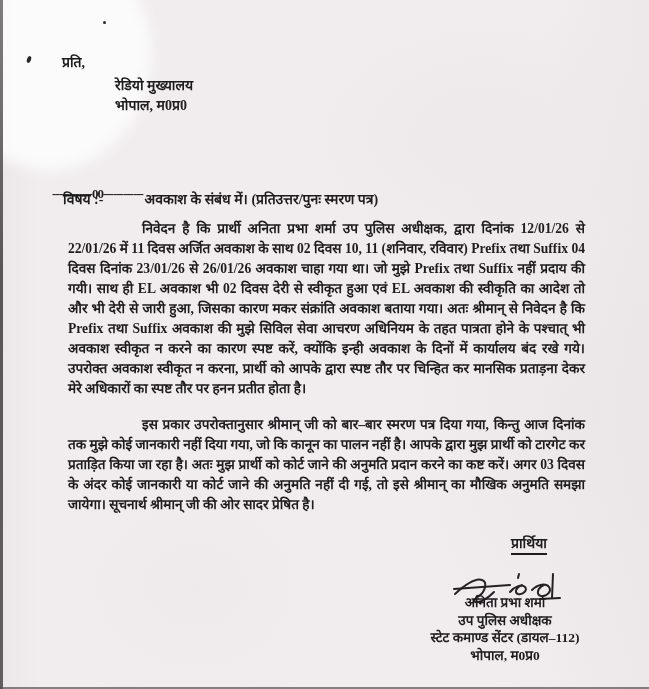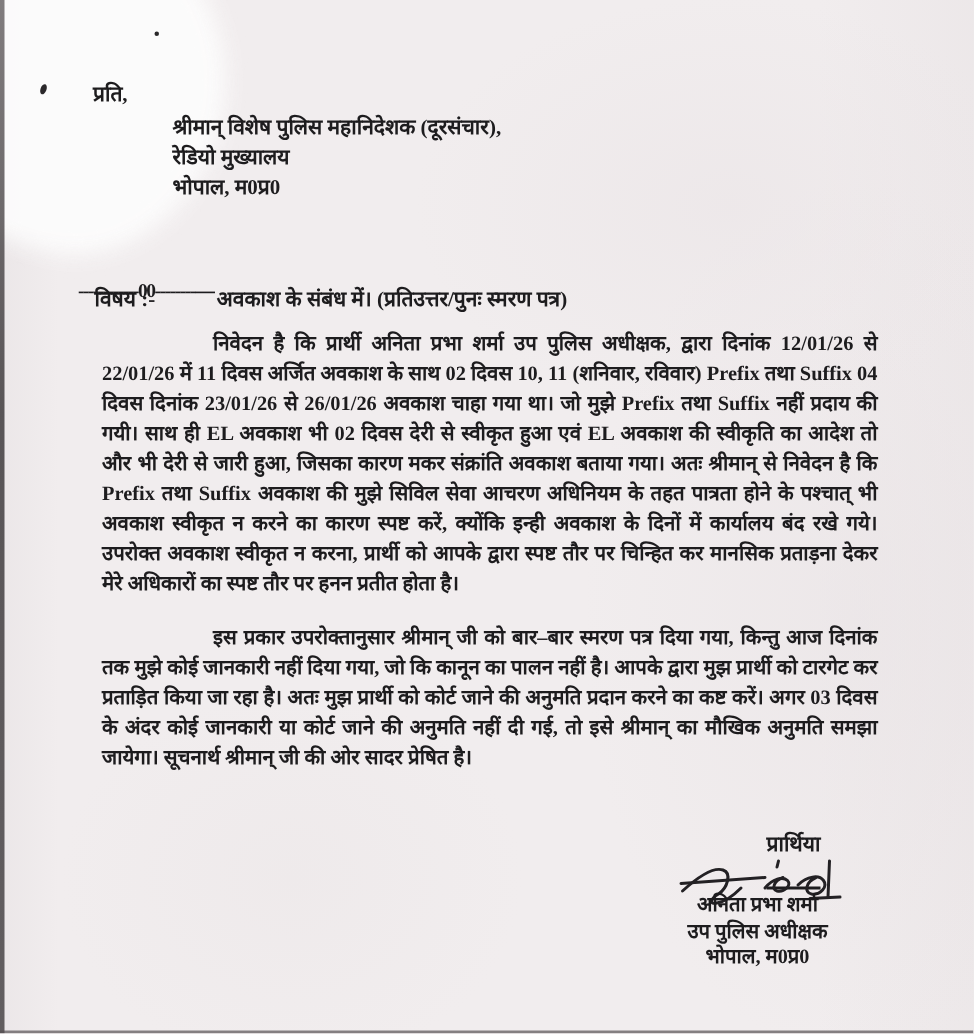--- a/index.html
+++ b/index.html
@@ -30,39 +30,38 @@
   .addressee{position:absolute;left:115px;top:76px;font-size:14px;font-weight:600;line-height:20px;}
   .subject-row{position:absolute;left:63px;top:161px;width:540px;font-size:14px;font-weight:600;margin-top:28px;}
   .subject-label{display:inline-block;width:78px;}
   .subject-text{display:inline-block;}
   .divider{position:absolute;left:52px;top:186px;width:548px;text-align:left;font-weight:700;letter-spacing:-1px;font-size:13px;}
 
   .body-text{position:absolute;left:52px;top:203px;width:549px;font-size:13.6px;font-weight:600;line-height:20px;text-align:justify;}
   .body-text p{margin:16px;text-indent:74px;}
 
   .date-line{position:absolute;left:63px;top:507px;font-size:14px;font-weight:600;}
-  .sig-heading{position:absolute;left:511px;top:552px;font-size:14px;font-weight:700;border-bottom:2px solid #1d1c1e;padding-bottom:19px;}
+  .sig-heading{position:absolute;left:511px;top:533px;font-size:14px;font-weight:700;border-bottom:2px solid #1d1c1e;padding-bottom:1px;}
   .signature-svg{position:absolute;left:452px;top:572px;}
   .sig-block{position:absolute;left:380px;top:594px;width:250px;text-align:center;font-size:13.5px;font-weight:600;line-height:17.5px;}
 </style>
 </head>
 <body>
 
 <div class="page">
 
   <div class="glare"></div>
   <div class="edge-left"></div>
   <div class="edge-bottom"></div>
   <span class="speck s1"></span>
   <span class="speck s2"></span>
 
   <div class="salutation">प्रति,</div>
 
   <div class="addressee">
-    <div>श्रीमान् विशेष पुलिस महानिदेशक (दूरसंचार),</div>
     <div>रेडियो मुख्यालय</div>
     <div>भोपाल, म0प्र0</div>
   </div>
 
   <div class="subject-row">
     <span class="subject-label">विषय :-</span>
     <span class="subject-text">अवकाश के संबंध में। (प्रतिउत्तर/पुनः स्मरण पत्र)</span>
   </div>
 
   <div class="divider">------------00------------</div>
@@ -83,16 +82,17 @@
       <path d="M80,18 C86,12 94,11 97,15 C100,19 95,25 89,24 C84,23 85,16 92,13"></path>
       <path d="M66,6 L67,2"></path>
       <path d="M101,2 L100,26"></path>
       <path d="M88,27 L108,26"></path>
     </g>
   </svg>
 
   <div class="sig-block">
     <div>अनिता प्रभा शर्मा</div>
     <div>उप पुलिस अधीक्षक</div>
+    <div>स्टेट कमाण्ड सेंटर (डायल–112)</div>
     <div>भोपाल, म0प्र0</div>
   </div>
 
 </div>
 
 </body></html>

